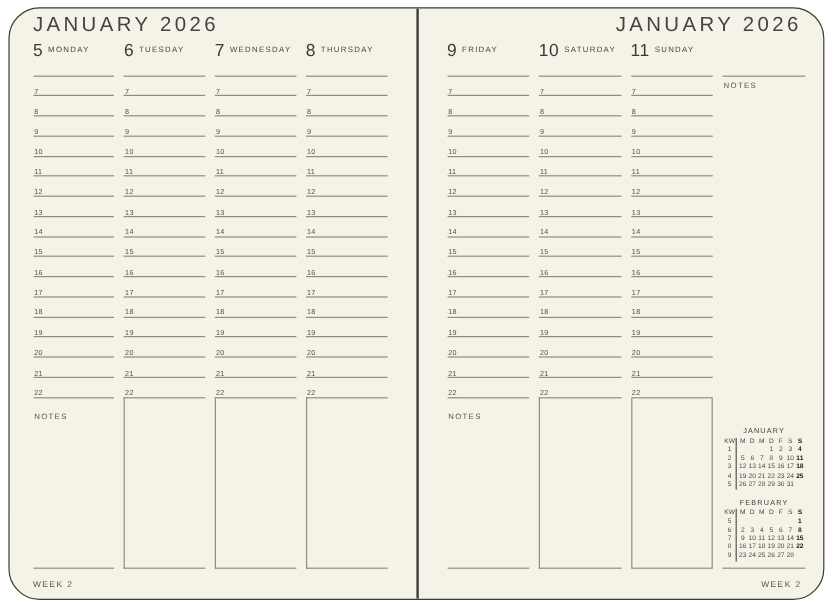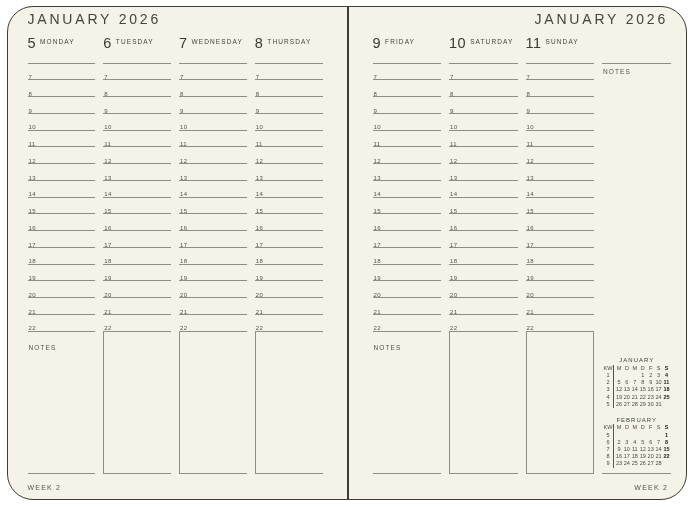--- a/index.html
+++ b/index.html
@@ -23,21 +23,21 @@
     border-radius:26px;
     box-sizing:border-box;
     overflow:hidden;
   }
   .gutter{
     position:absolute;left:338.5px;top:0;bottom:0;width:2.5px;
     background:var(--frame);
   }
   .page-title{
     position:absolute;top:4px;
-    font-size:14px;letter-spacing:2.8px;color:var(--ink);
+    font-size:17px;letter-spacing:2.8px;color:var(--ink);
     white-space:nowrap;
   }
   .page-title.left{left:19.5px;}
   .page-title.right{right:18px;}
 
   .cols{
     position:absolute;top:22.5px;height:444px;
     display:flex;gap:8px;align-items:stretch;box-sizing:border-box;
   }
   .cols.left{left:19.5px;width:295px;}

